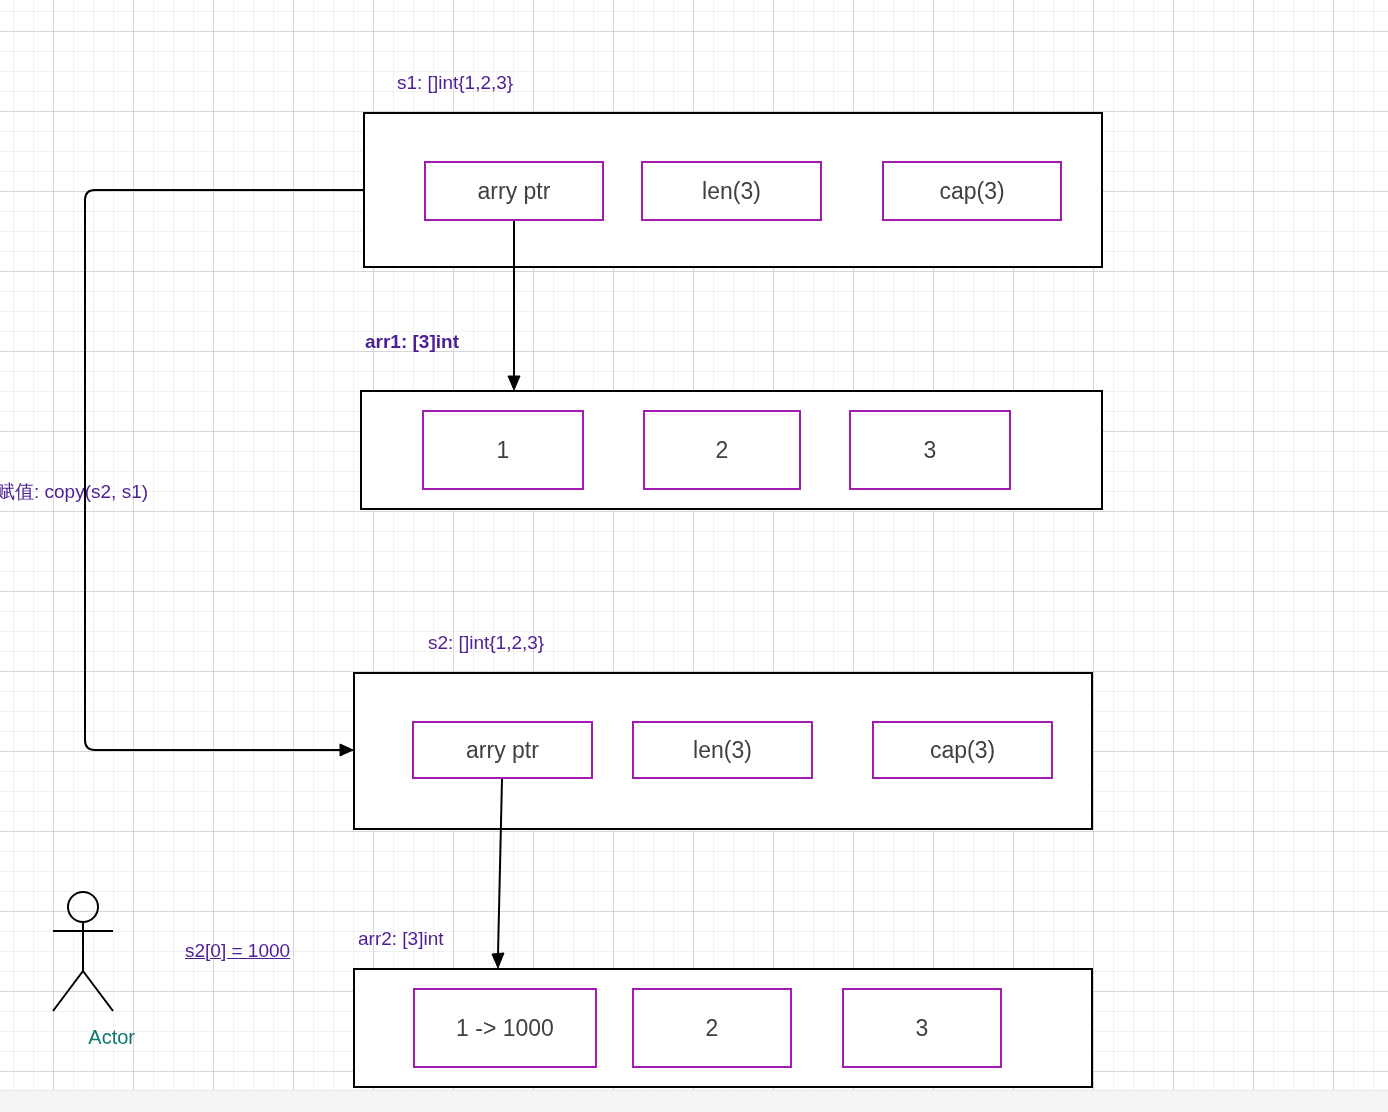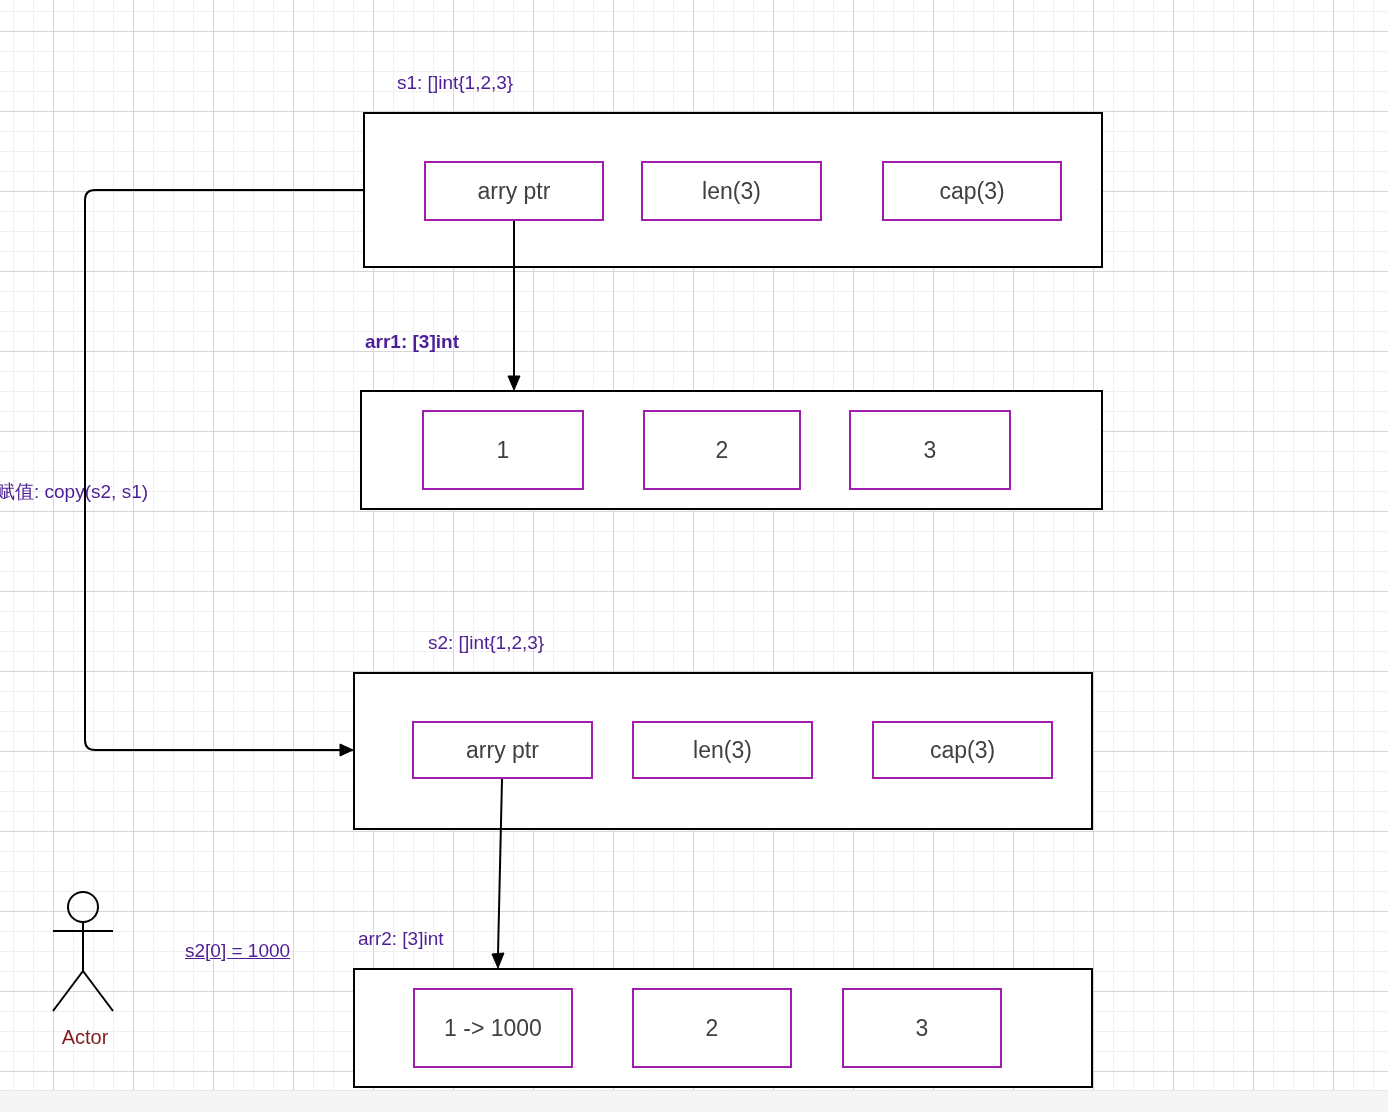--- a/index.html
+++ b/index.html
@@ -62,22 +62,22 @@
   .lbl {
     position: absolute;
     font-size: 19px;
     color: #4c1d95;
     white-space: nowrap;
     line-height: 24px;
   }
   .actor-lbl {
     position: absolute;
     font-size: 20px;
-    color: #7f1d1d;
-    text-align: center;
+    color: #0f766e;
+    text-align: right;
     white-space: nowrap;
   }
   #overlay {
     position: absolute;
     left: 0; top: 0;
     width: 1388px;
     height: 1112px;
     pointer-events: none;
   }
   #overlay .stroke {
@@ -115,21 +115,21 @@
   <div class="lbl" style="left:388px; top:631px;margin-left:40px;">s2: []int{1,2,3}</div>
   <div class="box" style="left:353px; top:672px; width:740px; height:158px;"></div>
   <div class="cell" style="left:412px; top:721px; width:181px; height:58px;">arry ptr</div>
   <div class="cell" style="left:632px; top:721px; width:181px; height:58px;">len(3)</div>
   <div class="cell" style="left:872px; top:721px; width:181px; height:58px;">cap(3)</div>
 
   <div class="lbl" style="left:185px; top:939px;text-decoration:underline;">s2[0] = 1000</div>
 
   <div class="lbl" style="left:358px; top:927px;text-align:center;">arr2: [3]int</div>
   <div class="box" style="left:353px; top:968px; width:740px; height:120px;"></div>
-  <div class="cell" style="left:413px; top:988px; width:160px; height:80px;">1 -&gt; 1000</div>
+  <div class="cell" style="left:413px; top:988px; width:184px; height:80px;">1 -&gt; 1000</div>
   <div class="cell" style="left:632px; top:988px; width:160px; height:80px;">2</div>
   <div class="cell" style="left:842px; top:988px; width:160px; height:80px;">3</div>
 
   <div class="actor-lbl" style="left:35px; top:1026px; width:100px;">Actor</div>
 
   <svg id="overlay" viewBox="0 0 1388 1112" xmlns="http://www.w3.org/2000/svg">
 
     <g>
       <path class="stroke" d="M 363 190 L 95 190 Q 85 190 85 200 L 85 740 Q 85 750 95 750 L 341 750"></path>
       <polygon class="head" points="340,744 353,750 340,756"></polygon>

